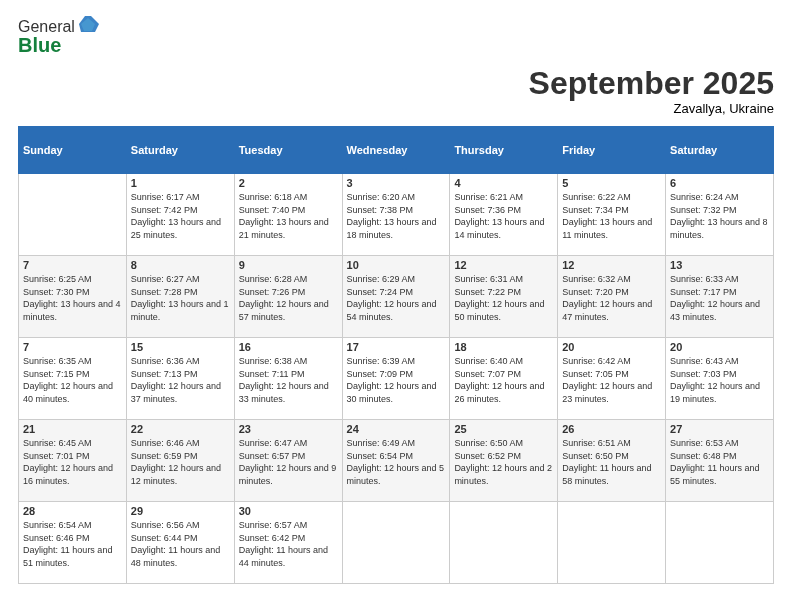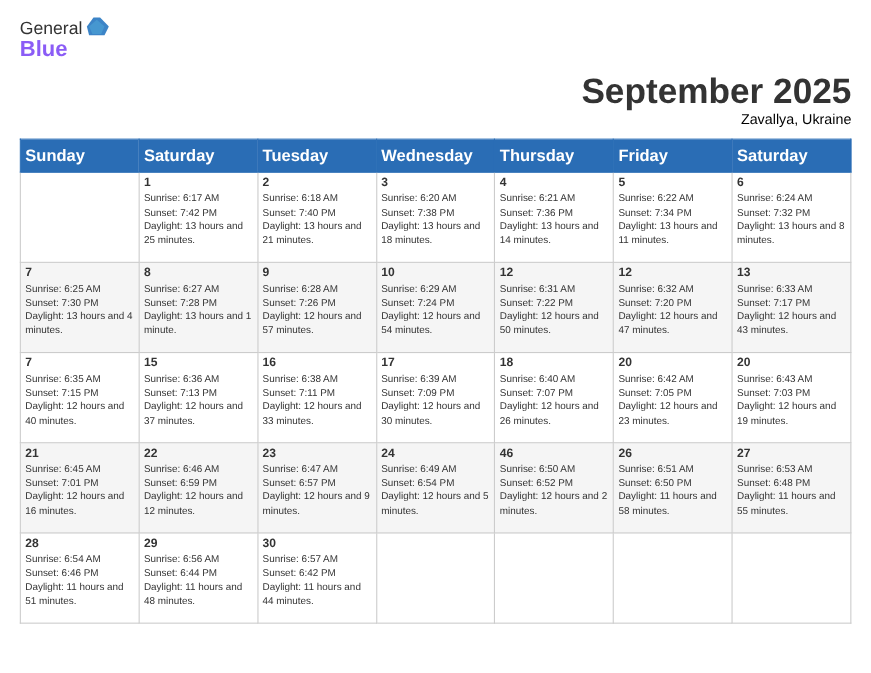--- a/index.html
+++ b/index.html
@@ -49,23 +49,23 @@
       color: #000000;
     }
     table {
       width: 100%;
       border-collapse: collapse;
       table-layout: fixed;
     }
     thead tr th {
       background: #2a6db5;
       color: #fff;
-      font-size: 15px;
+      font-size: 11px;
       font-weight: bold;
-      padding: 6px 4px;
+      padding: 17px 4px;
       text-align: left;
       border: 1px solid #2a6db5;
     }
     tbody tr td {
       border: 1px solid #ccc;
       vertical-align: top;
       padding: 3px 4px;
       font-size: 9.5px;
       color: #333;
       height: 82px;
@@ -100,21 +100,21 @@
     <div class="logo">
       <div>
         <div style="display:flex;align-items:center;">
           <span class="logo-general">General</span>
           <svg class="logo-icon" viewBox="0 0 22 22">
             <polygon points="4,18 18,18 22,10 14,2 8,2 2,10" fill="#1a6fbd" opacity="0.85"></polygon>
             <polygon points="11,4 18,10 15,17 7,17 4,10" fill="#4a9fd4" opacity="0.7"></polygon>
           </svg>
         </div>
         <div style="display:flex;align-items:center;margin-top:-2px;">
-          <span class="logo-blue" style="font-size:20px;font-weight:bold;color:#8b5cf6;">Blue</span>
+          <span class="logo-blue" style="font-size:20px;font-weight:bold;color:#15803d;">Blue</span>
         </div>
       </div>
     </div>
     <div class="title-block">
       <div class="month-title">September 2025</div>
       <div class="location">Zavallya, Ukraine</div>
     </div>
   </div>
 
   <table>
@@ -228,21 +228,21 @@
           </td>
           <td>
             <span class="day-number">23</span>
             <div class="cell-text">Sunrise: 6:47 AM<br>Sunset: 6:57 PM<br>Daylight: 12 hours and 9 minutes.</div>
           </td>
           <td>
             <span class="day-number">24</span>
             <div class="cell-text">Sunrise: 6:49 AM<br>Sunset: 6:54 PM<br>Daylight: 12 hours and 5 minutes.</div>
           </td>
           <td>
-            <span class="day-number">46</span>
+            <span class="day-number">25</span>
             <div class="cell-text">Sunrise: 6:50 AM<br>Sunset: 6:52 PM<br>Daylight: 12 hours and 2 minutes.</div>
           </td>
           <td>
             <span class="day-number">26</span>
             <div class="cell-text">Sunrise: 6:51 AM<br>Sunset: 6:50 PM<br>Daylight: 11 hours and 58 minutes.</div>
           </td>
           <td>
             <span class="day-number">27</span>
             <div class="cell-text">Sunrise: 6:53 AM<br>Sunset: 6:48 PM<br>Daylight: 11 hours and 55 minutes.</div>
           </td>

